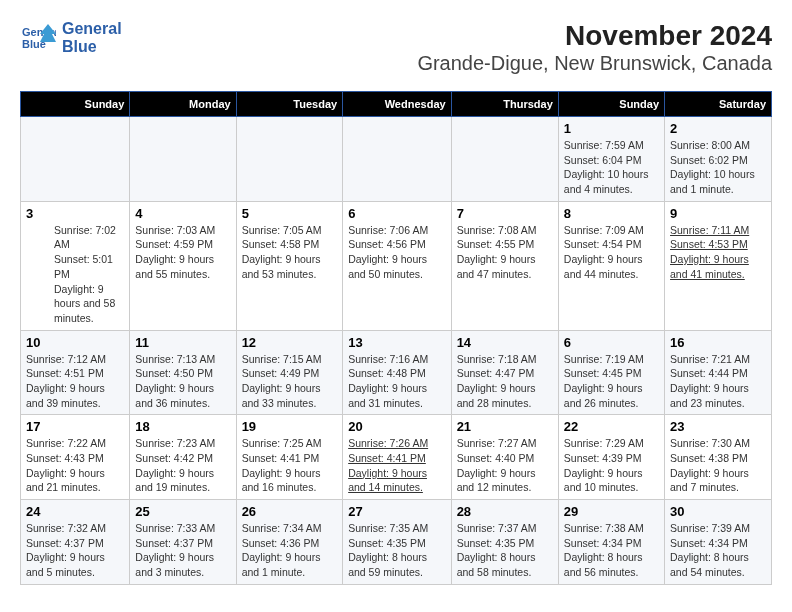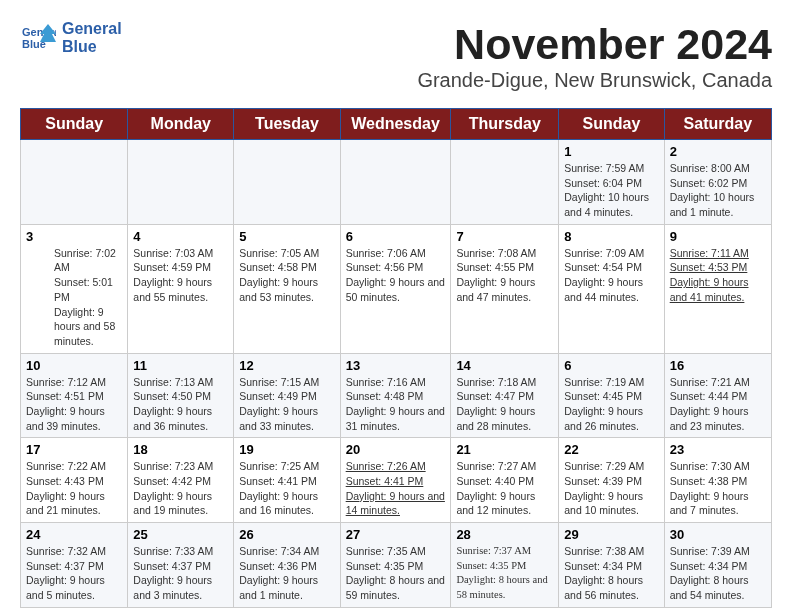--- a/index.html
+++ b/index.html
@@ -18,39 +18,39 @@
     .logo-icon {
       width: 36px;
       height: 36px;
       margin-right: 6px;
     }
     .title-section {
       text-align: right;
       margin-bottom: 4px;
     }
     .main-title {
-      font-size: 43px;
+      font-size: 28px;
       font-weight: bold;
       color: #222;
     }
     .subtitle {
       font-size: 20px;
       color: #444;
     }
     .calendar {
       width: 100%;
       border-collapse: collapse;
       font-size: 11px;
     }
     .calendar th {
-      background-color: #7f1d1d;
+      background-color: #000000;
       color: #fff;
-      text-align: center;
+      text-align: right;
       padding: 6px 5px;
-      font-size: 16px;
+      font-size: 11px;
       font-weight: bold;
       border: 1px solid #2a56a0;
     }
     .calendar td {
       border: 1px solid #ccc;
       vertical-align: top;
       padding: 4px 5px;
       width: 113px;
       min-height: 80px;
       background: #fff;
@@ -284,21 +284,21 @@
 Daylight: 9 hours and 1 minute.</div>
         </td>
         <td>
           <span class="day-number">27</span>
           <div class="day-info" style="white-space: pre-line;">Sunrise: 7:35 AM
 Sunset: 4:35 PM
 Daylight: 8 hours and 59 minutes.</div>
         </td>
         <td>
           <span class="day-number">28</span>
-          <div class="day-info" style="white-space: pre-line; font-family: Liberation Serif, serif;">Sunrise: 7:37 AM
+          <div class="day-info" style="white-space: pre-line;">Sunrise: 7:37 AM
 Sunset: 4:35 PM
 Daylight: 8 hours and 58 minutes.</div>
         </td>
         <td>
           <span class="day-number">29</span>
           <div class="day-info" style="white-space: pre-line;">Sunrise: 7:38 AM
 Sunset: 4:34 PM
 Daylight: 8 hours and 56 minutes.</div>
         </td>
         <td>

